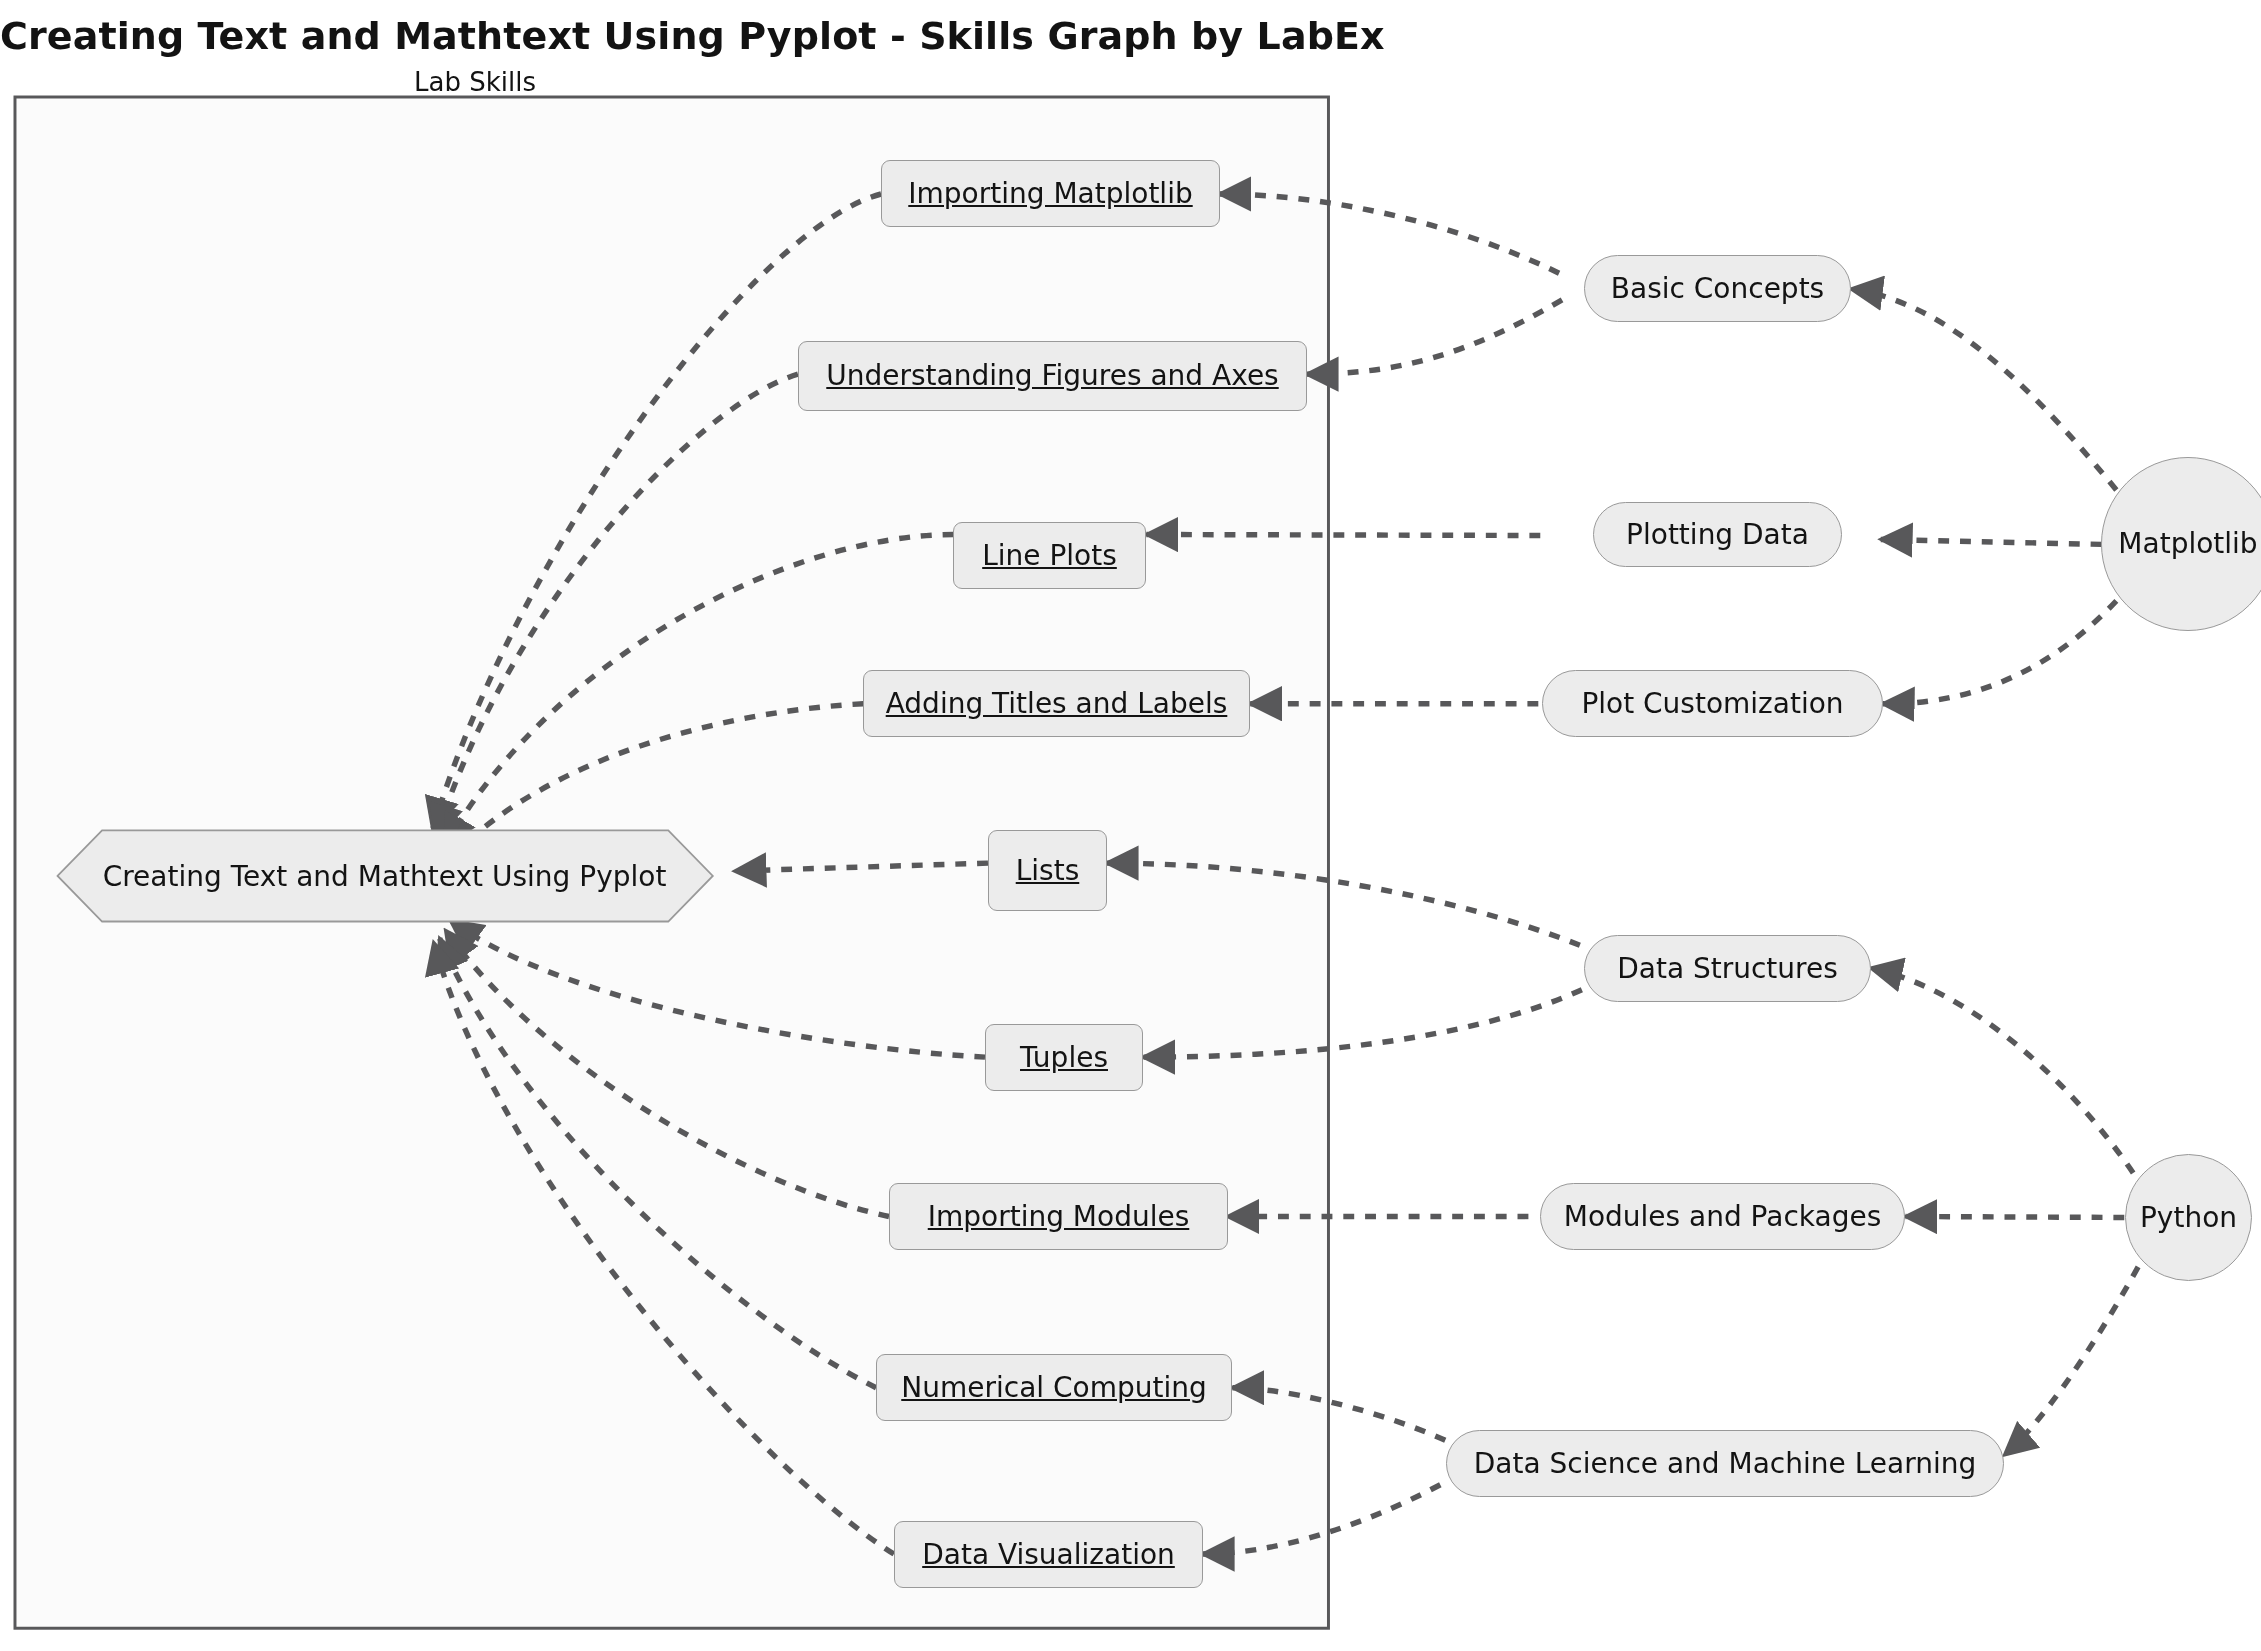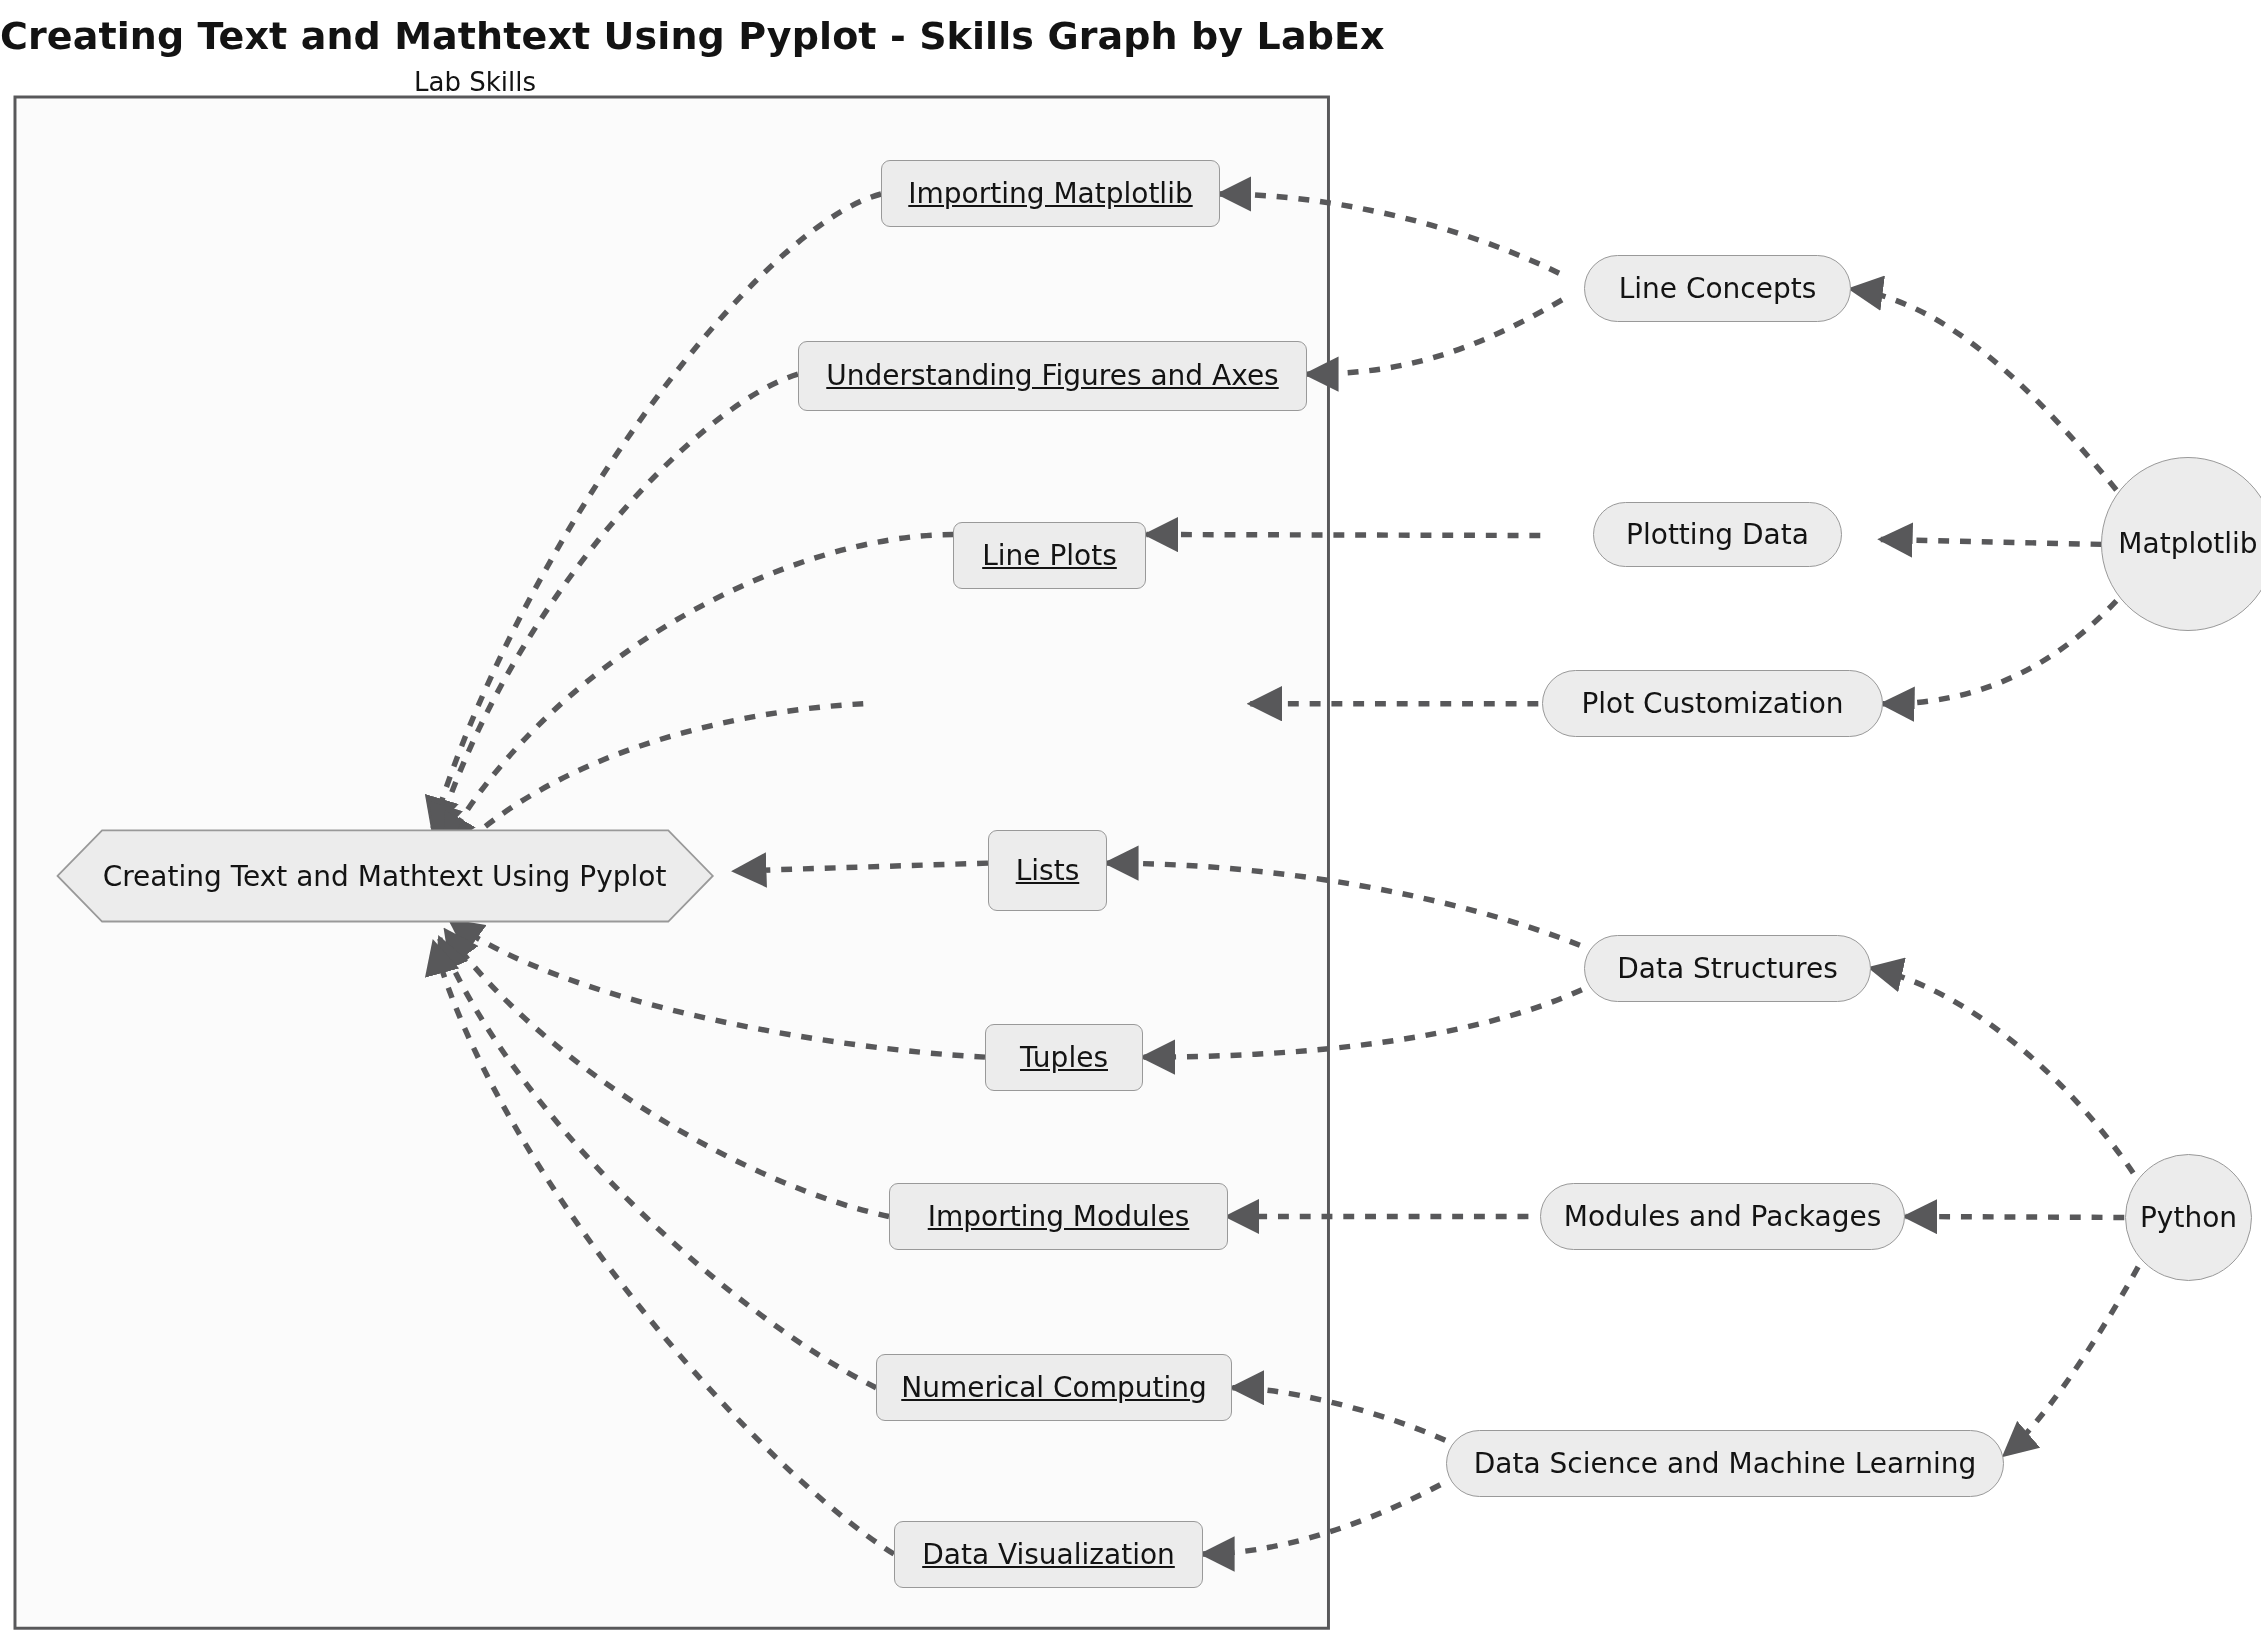--- a/index.html
+++ b/index.html
@@ -82,20 +82,23 @@
     </div>
 
   <div class="node rrect" style="left:798px;top:341px;width:509px;height:70px;">
     <span>Understanding Figures and Axes</span>
     </div>
 
   <div class="node rrect" style="left:953px;top:501px;width:193px;height:67px;margin-top:21px;">
     <span>Line Plots</span>
     </div>
 
+  <div class="node rrect" style="left:863px;top:670px;width:387px;height:67px;">
+    <span>Adding Titles and Labels</span>
+    </div>
 
   <div class="node rrect" style="left:988px;top:830px;width:119px;height:81px;text-align:right;">
     <span>Lists</span>
     </div>
 
   <div class="node rrect" style="left:985px;top:1024px;width:158px;height:67px;">
     <span>Tuples</span>
     </div>
 
   <div class="node rrect" style="left:889px;top:1183px;width:339px;height:67px;">
@@ -104,21 +107,21 @@
 
   <div class="node rrect" style="left:876px;top:1354px;width:356px;height:67px;">
     <span>Numerical Computing</span>
     </div>
 
   <div class="node rrect" style="left:894px;top:1521px;width:309px;height:67px;justify-content:center;">
     <span>Data Visualization</span>
     </div>
 
   <div class="node stadium" style="left:1584px;top:255px;width:267px;height:67px;">
-    <span>Line Concepts</span>
+    <span>Basic Concepts</span>
     </div>
 
   <div class="node stadium" style="left:1593px;top:502px;width:249px;height:65px;">
     <span>Plotting Data</span>
     </div>
 
   <div class="node stadium" style="left:1542px;top:670px;width:341px;height:67px;">
     <span>Plot Customization</span>
     </div>
 

